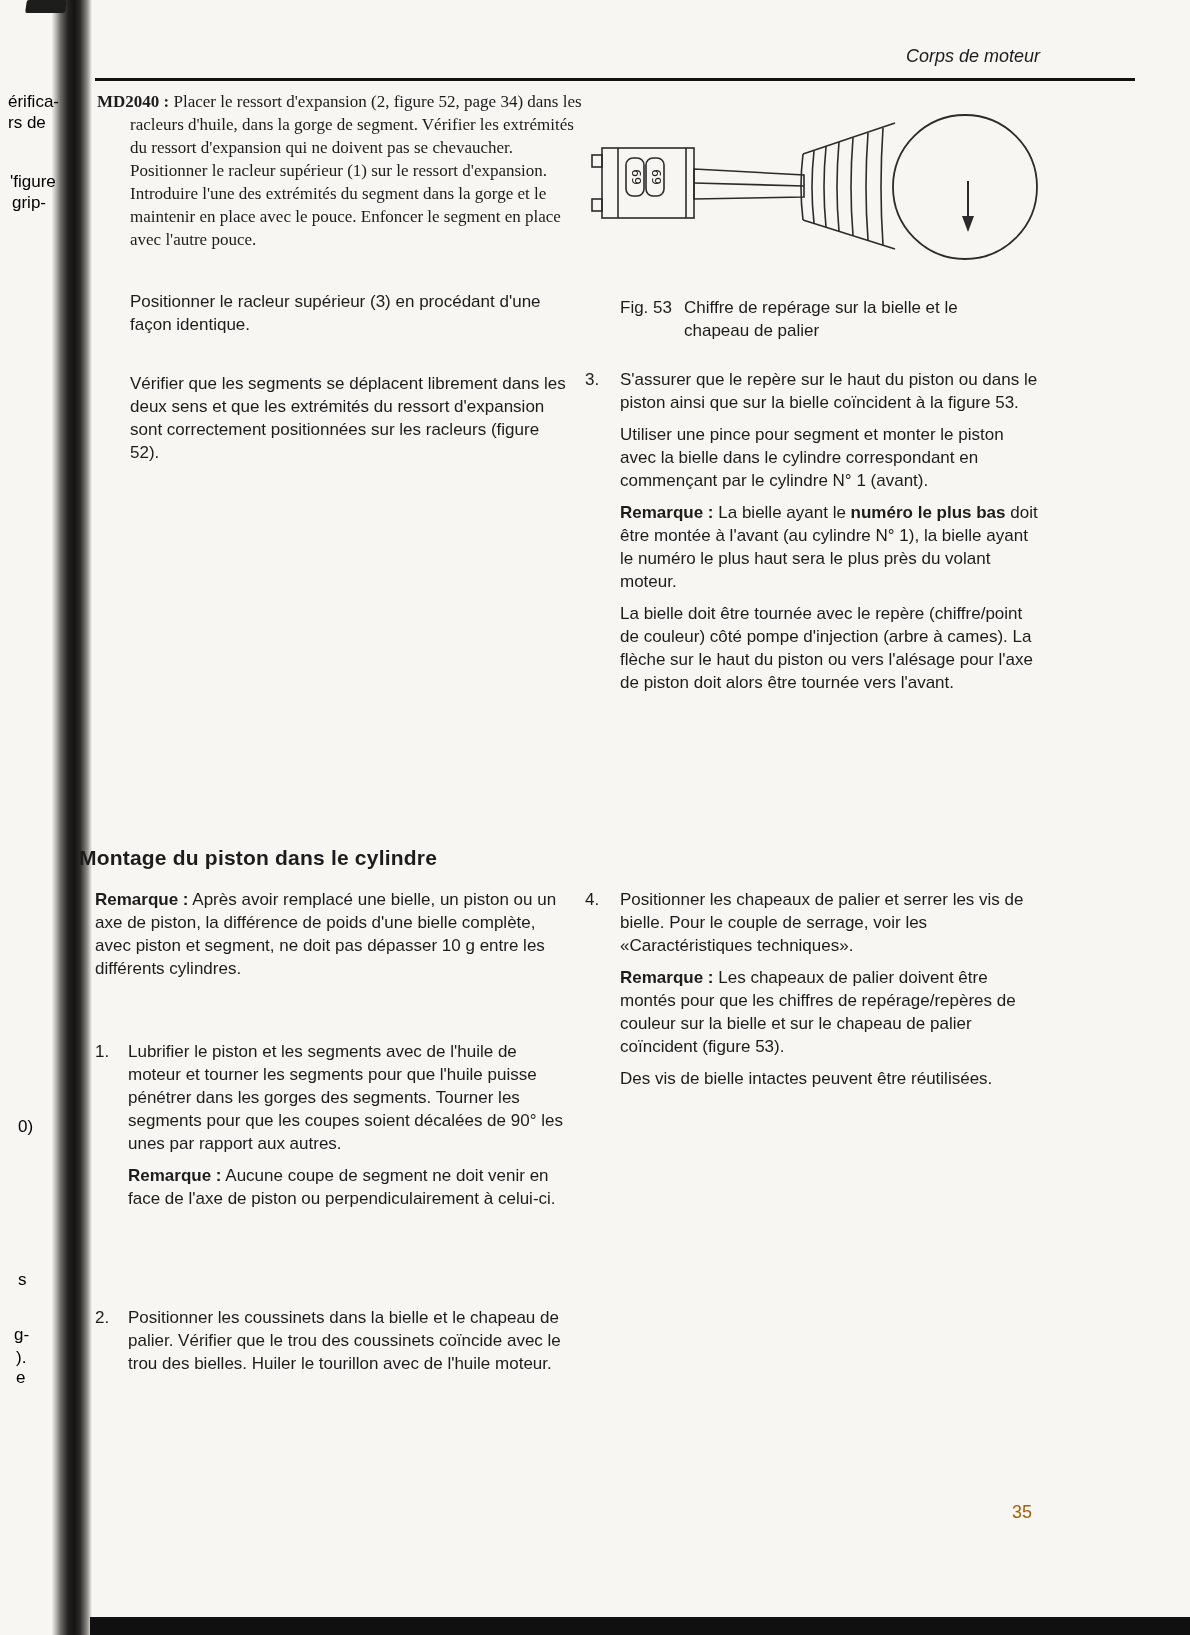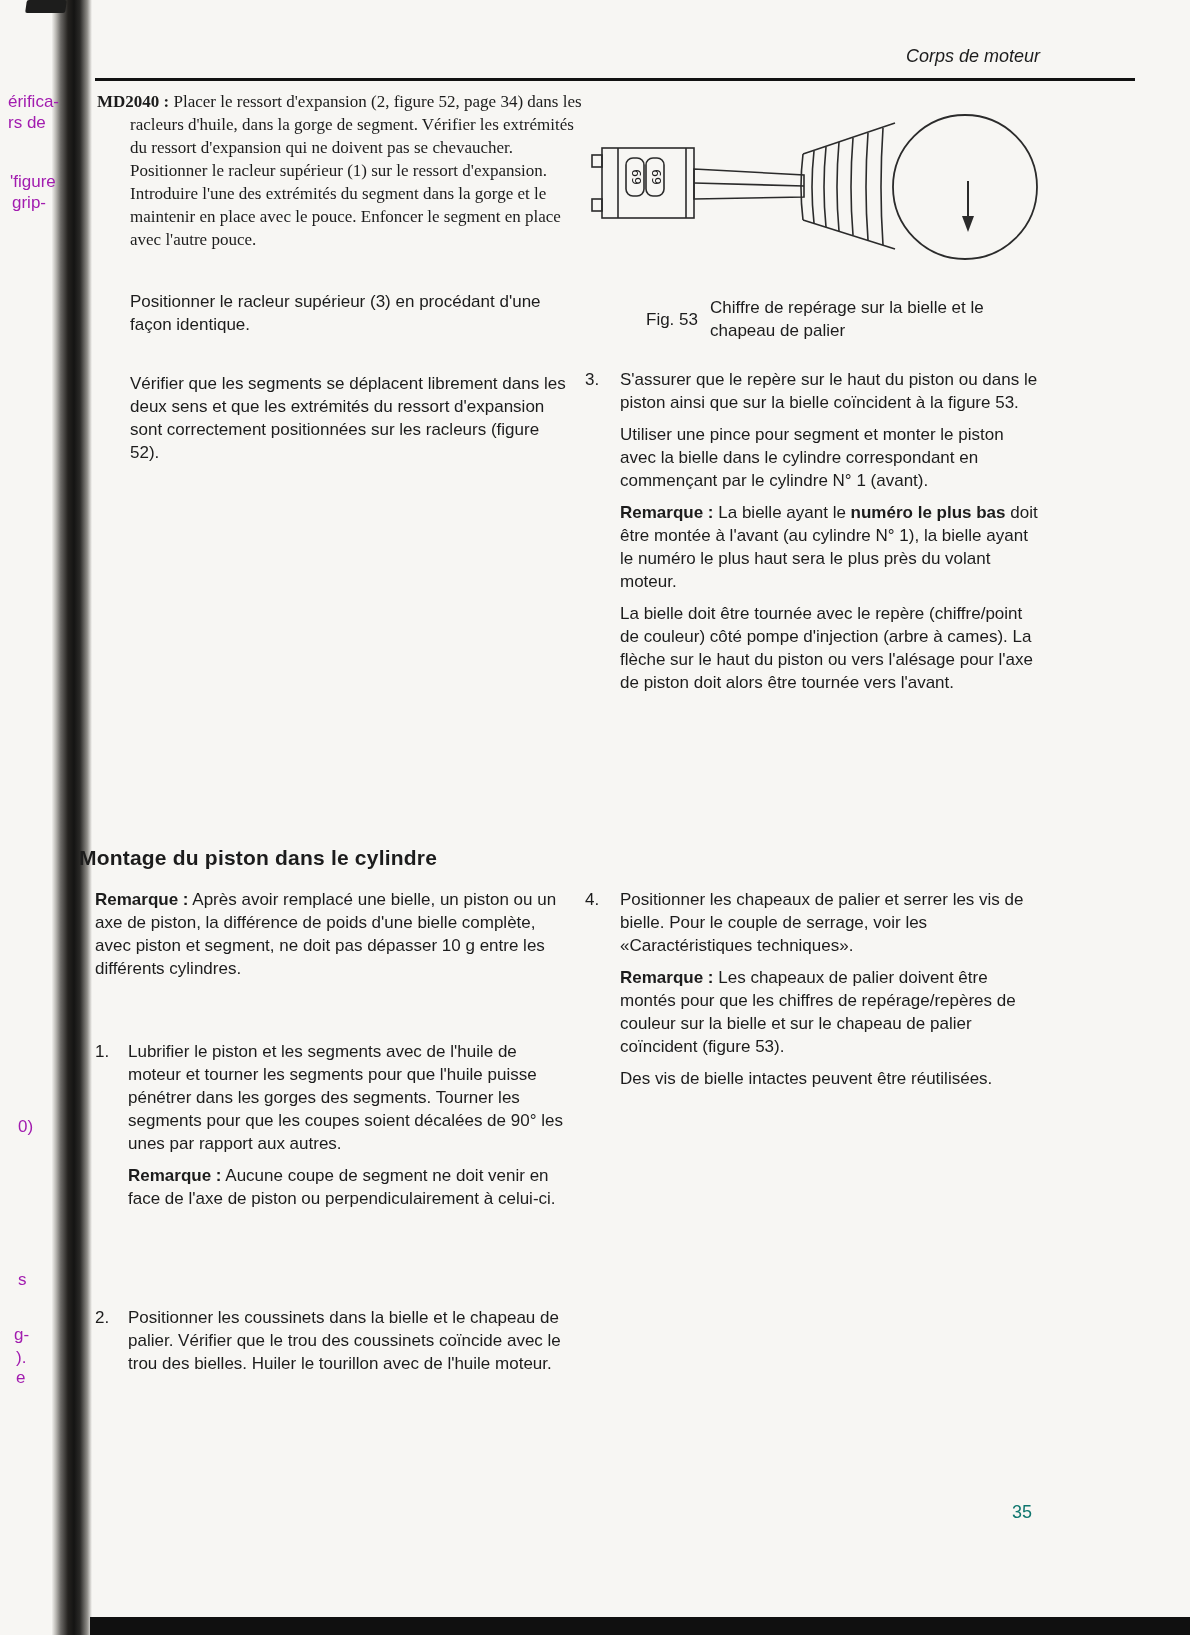--- a/index.html
+++ b/index.html
@@ -22,26 +22,26 @@
   .content{flex:1;}
   .running-header{font-style:italic;font-size:18px;color:#1c1c1c;}
   .rule{background:#121212;height:3px;}
   .bottom-bar{background:#101010;height:18px;}
   .binding{
     background:linear-gradient(90deg,
       #f0efec 0%, #b9b7b2 10%, #6a6865 22%, #24221f 40%,
       #141413 55%, #2b2a28 70%, #8f8d88 88%, #f7f6f3 100%);
   }
   .topmark{background:#1d1d1c;border-radius:2px;transform:skewX(-8deg);}
-  .frag{position:absolute;font-size:17px;line-height:20px;color:#a21caf;}
+  .frag{position:absolute;font-size:17px;line-height:20px;color:#000000;}
   .section-heading{font-size:21px;font-weight:bold;letter-spacing:.2px;}
   .caption{display:flex;font-size:17px;line-height:23px;}
   .cap-label{flex:none;width:64px;}
   .cap-text{width:330px;}
-  .page-number{font-size:18px;color:#0f766e;}
+  .page-number{font-size:18px;color:#a16207;}
 </style>
 </head>
 <body>
 
 <div class="page">
 
   <div class="binding abs" style="left:52px;top:0;width:40px;height:1635px;"></div>
   <div class="topmark abs" style="left:26px;top:0;width:40px;height:13px;"></div>
   <div class="bottom-bar abs" style="left:90px;top:1617px;width:1100px;height:18px;"></div>
 
@@ -122,21 +122,21 @@
 
     <g>
       <line x1="380" y1="85" x2="380" y2="123" stroke="#2b2b2b" stroke-width="2"></line>
       <polygon points="374,120 386,120 380,136" fill="#2b2b2b"></polygon>
     </g>
 
     <text x="47" y="81" transform="rotate(90 47 81)" font-size="13" text-anchor="middle" dominant-baseline="middle" font-family="DejaVu Sans Mono, monospace" fill="#222">69</text>
     <text x="67" y="81" transform="rotate(90 67 81)" font-size="13" text-anchor="middle" dominant-baseline="middle" font-family="DejaVu Sans Mono, monospace" fill="#222">69</text>
   </svg>
 
-  <div class="caption abs" style="left:646px;top:296px;width:420px;align-items:center;">
+  <div class="caption abs" style="left:620px;top:296px;width:420px;">
     <span class="cap-label">Fig. 53</span>
     <span class="cap-text">Chiffre de repérage sur la bielle et le chapeau de palier</span>
   </div>
 
   <div class="list-item" style="left:585px;top:368px;width:455px;">
     <div class="num-r">3.</div>
     <div class="content">
       <div class="para">S'assurer que le repère sur le haut du piston ou dans le piston ainsi que sur la bielle coïncident à la figure 53.</div>
       <div class="para mt">Utiliser une pince pour segment et monter le piston avec la bielle dans le cylindre correspondant en commençant par le cylindre N° 1 (avant).</div>
       <div class="para mt">

